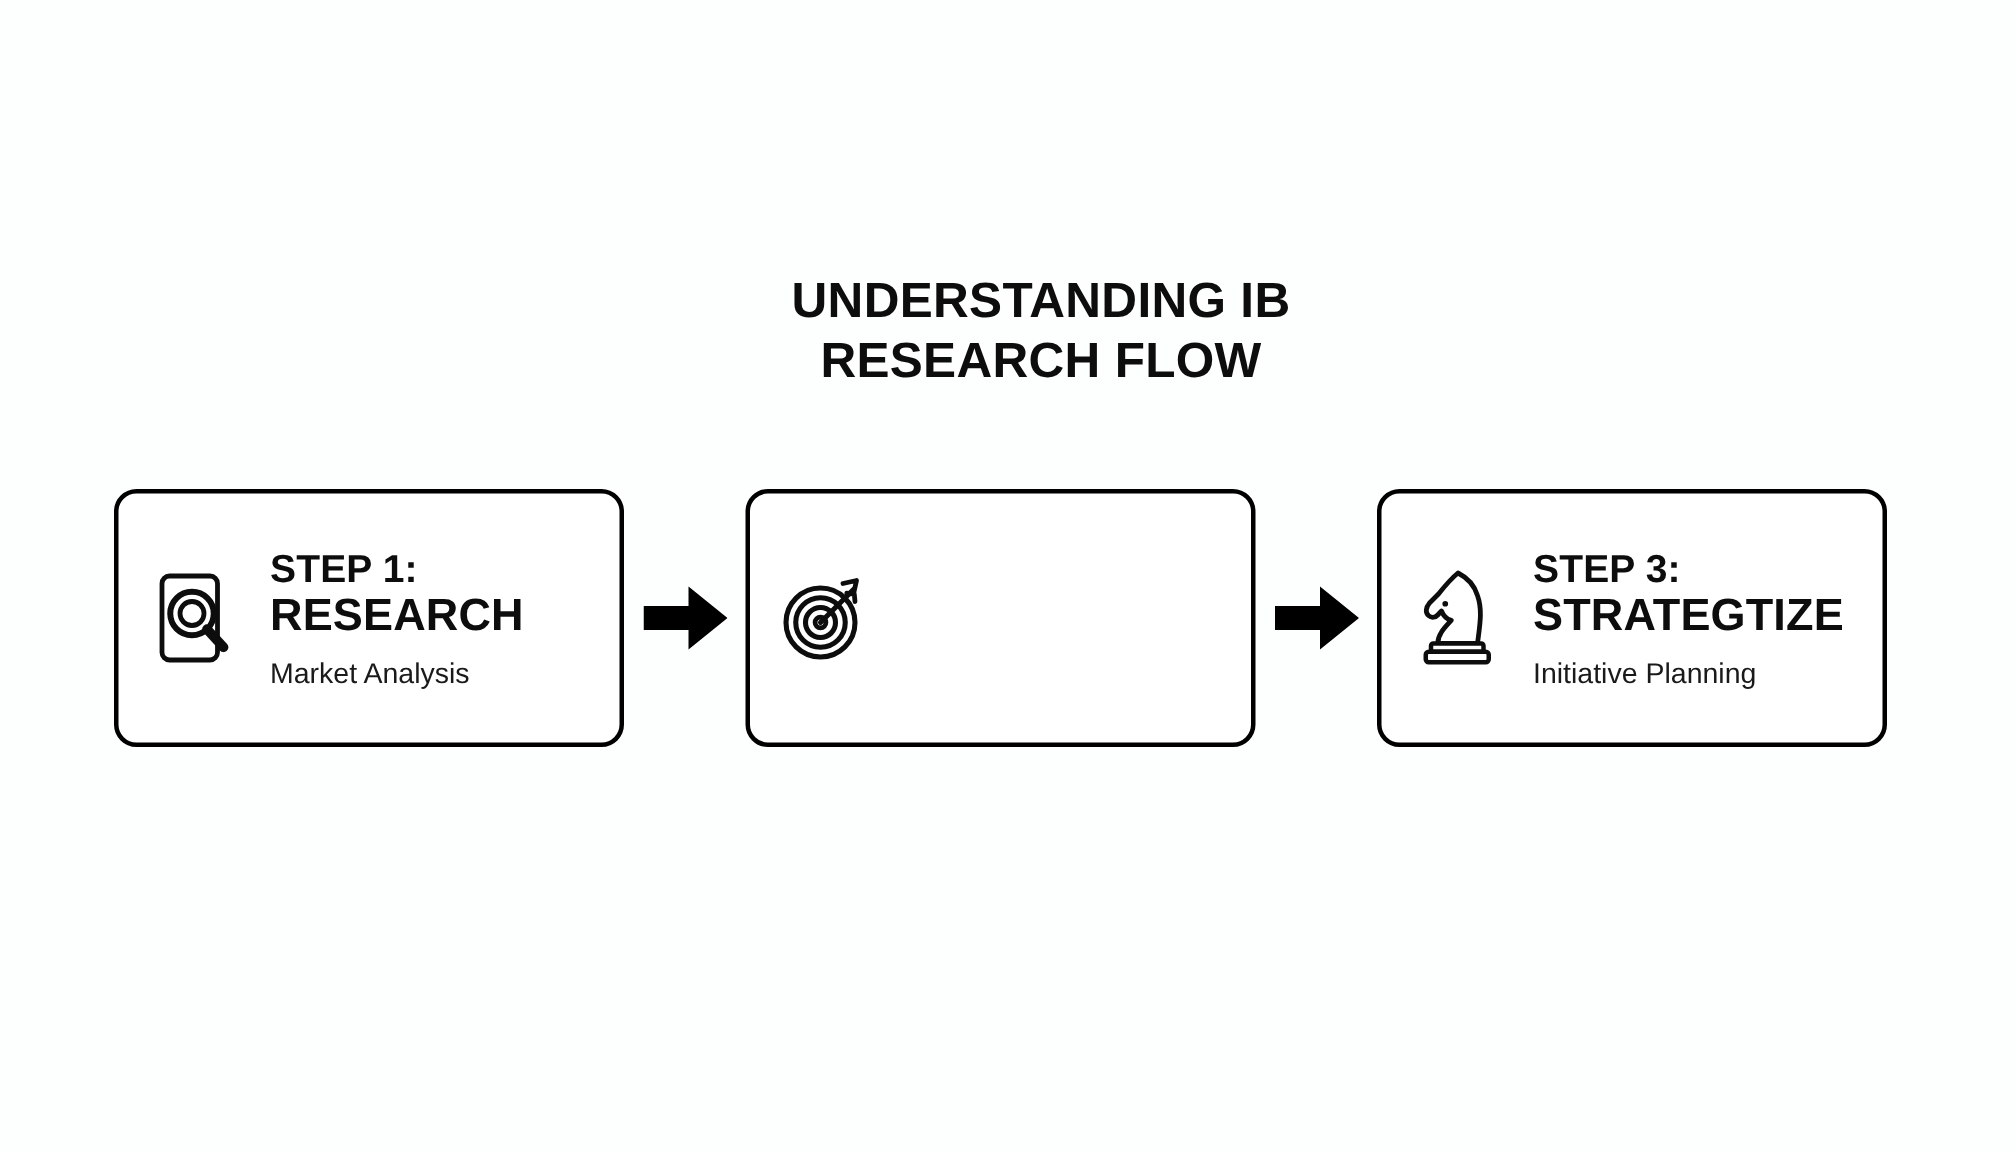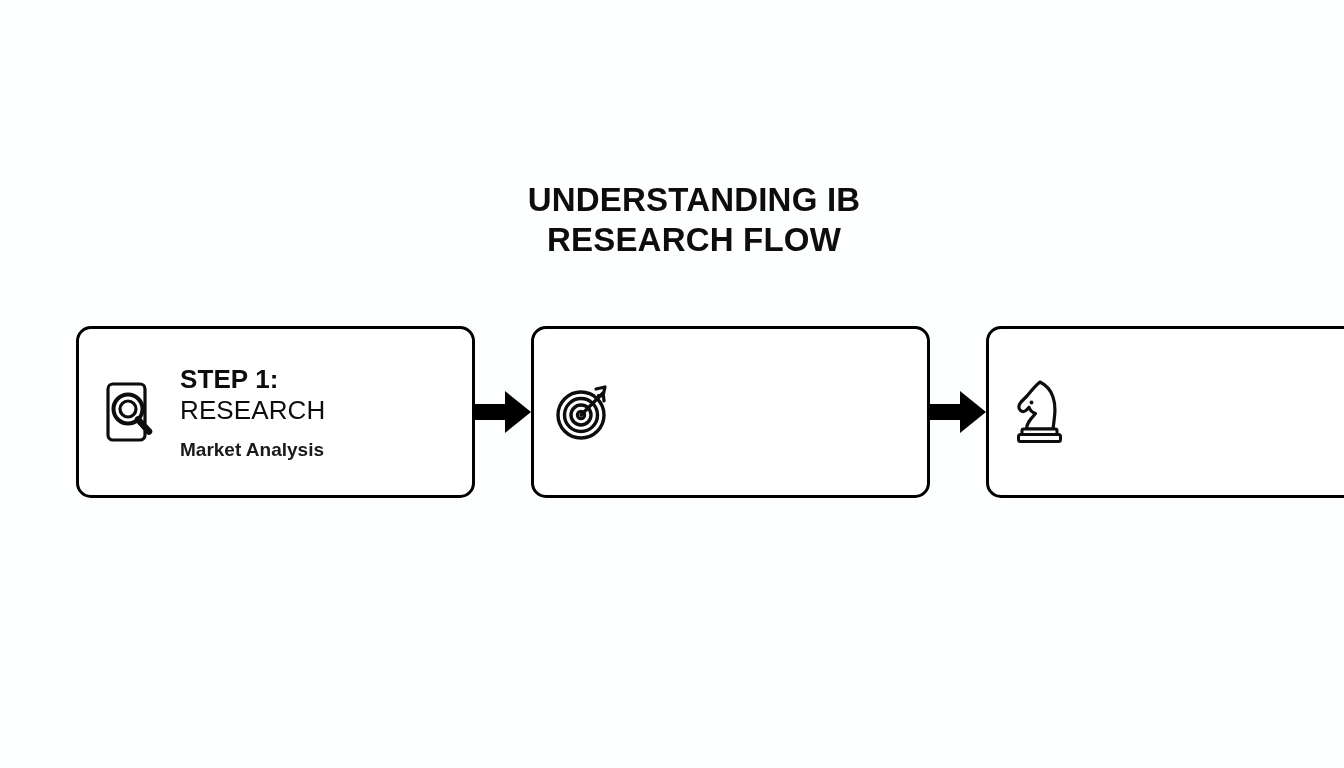--- a/index.html
+++ b/index.html
@@ -46,21 +46,21 @@
     top: 326px;
     width: 1182px;
     height: 172px;
     display: flex;
     align-items: center;
     justify-content: space-between;
   }
 
   .card {
     box-sizing: border-box;
-    width: 399px;
+    width: 340px;
     height: 172px;
     border: 3px solid #000000;
     border-radius: 15px;
     background: #ffffff;
     display: flex;
     align-items: center;
     padding-left: 21px;
     flex: 0 0 auto;
   }
 
@@ -84,31 +84,31 @@
   }
   .step-label {
     font-size: 26px;
     font-weight: bold;
     line-height: 31px;
     letter-spacing: 0.1px;
     color: #0d0d0d;
     white-space: nowrap;
   }
   .step-name {
-    font-size: 26px;
-    font-weight: normal;
+    font-size: 30px;
+    font-weight: bold;
     line-height: 31px;
     letter-spacing: 0.1px;
     color: #0d0d0d;
     white-space: nowrap;
   }
   .step-sub {
     margin-top: 12px;
     font-size: 19px;
-    font-weight: bold;
+    font-weight: normal;
     line-height: 23px;
     color: #1a1a1a;
     white-space: nowrap;
   }
 
   
   .arrow {
     flex: 0 0 auto;
     width: 56px;
     height: 48px;
@@ -174,16 +174,21 @@
 
     <div class="card">
       <div class="card-icon">
         <svg width="52" height="66" viewBox="0 0 52 66" fill="none" xmlns="http://www.w3.org/2000/svg">
           <path d="M27 3 C22 7 18 12 14 17 L8 23 C5.5 26 5 29.5 7.5 31.5 C9.5 33.2 12 32.6 13.5 31 L16 28.3 C17.2 31.5 19.5 33.8 22.5 34.6 C18 39.5 13.5 44 13.5 50 H40 C41.5 38 43.5 28 40 18 C38 11.5 33 6 27 3 Z" stroke="#0d0d0d" stroke-width="3.2" stroke-linejoin="round" fill="#ffffff"></path>
           <circle cx="18.5" cy="23.5" r="1.9" fill="#0d0d0d"></circle>
           <rect x="9" y="50" width="35" height="5.5" rx="1.5" stroke="#0d0d0d" stroke-width="3" fill="#ffffff"></rect>
           <rect x="5.5" y="55.5" width="42" height="7" rx="2" stroke="#0d0d0d" stroke-width="3" fill="#ffffff"></rect>
         </svg>
       </div>
+      <div class="card-text">
+        <div class="step-label">STEP 3:</div>
+        <div class="step-name">STRATEGTIZE</div>
+        <div class="step-sub">Initiative Planning</div>
+      </div>
     </div>
 
   </div>
 </div>
 
 </body></html>

